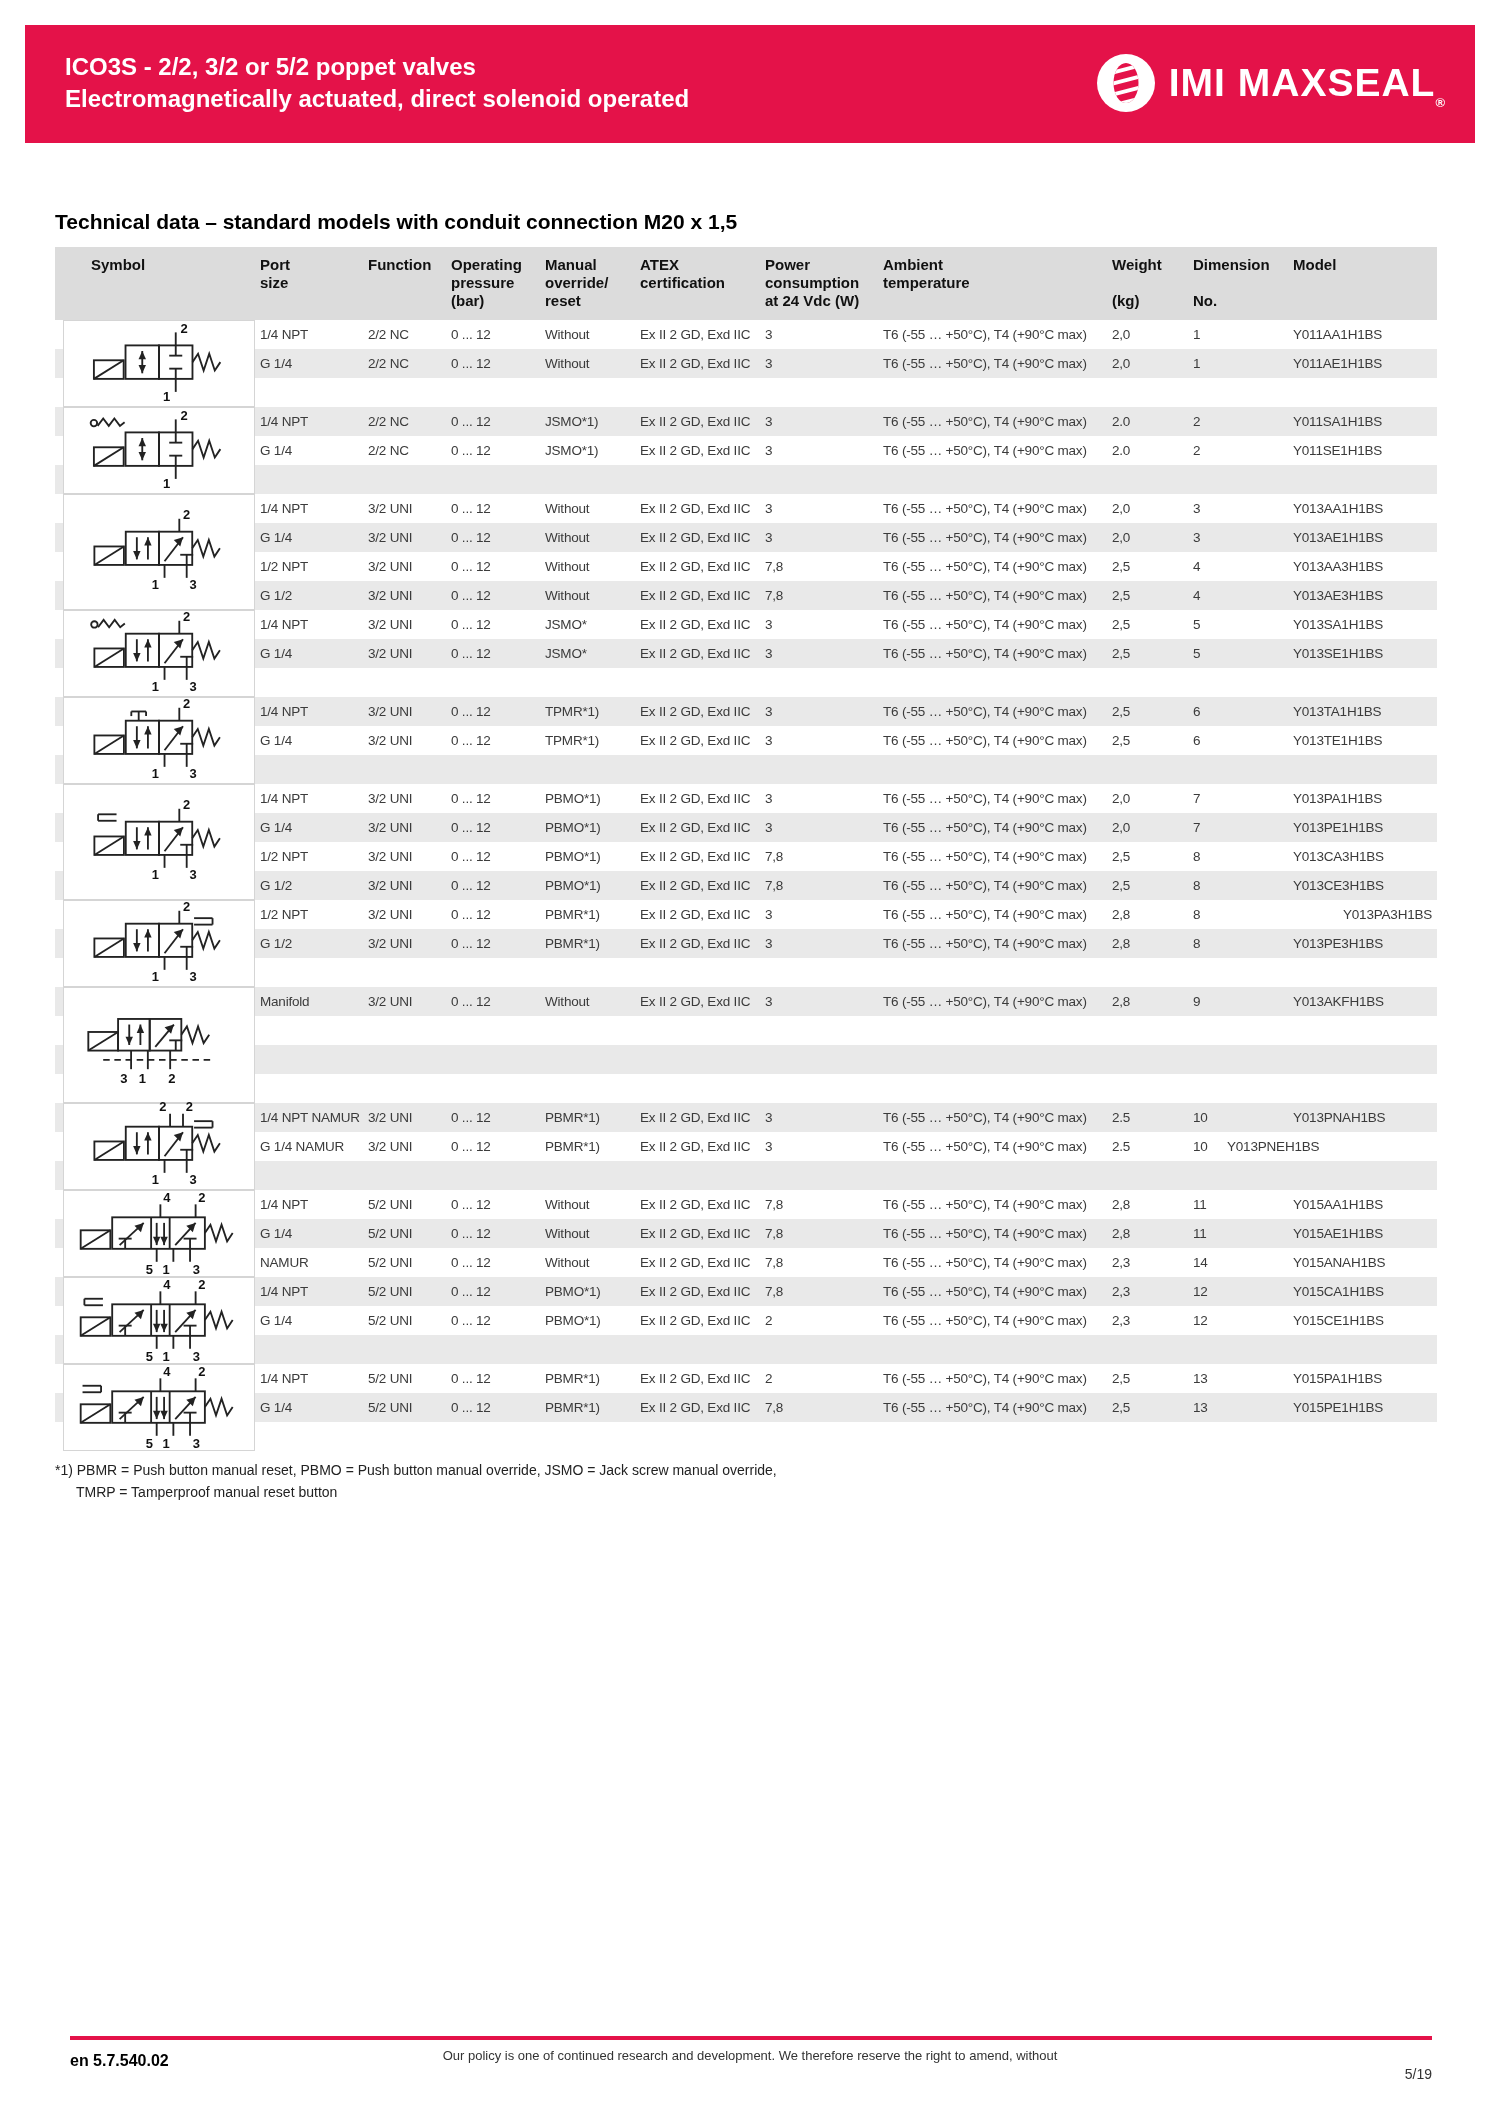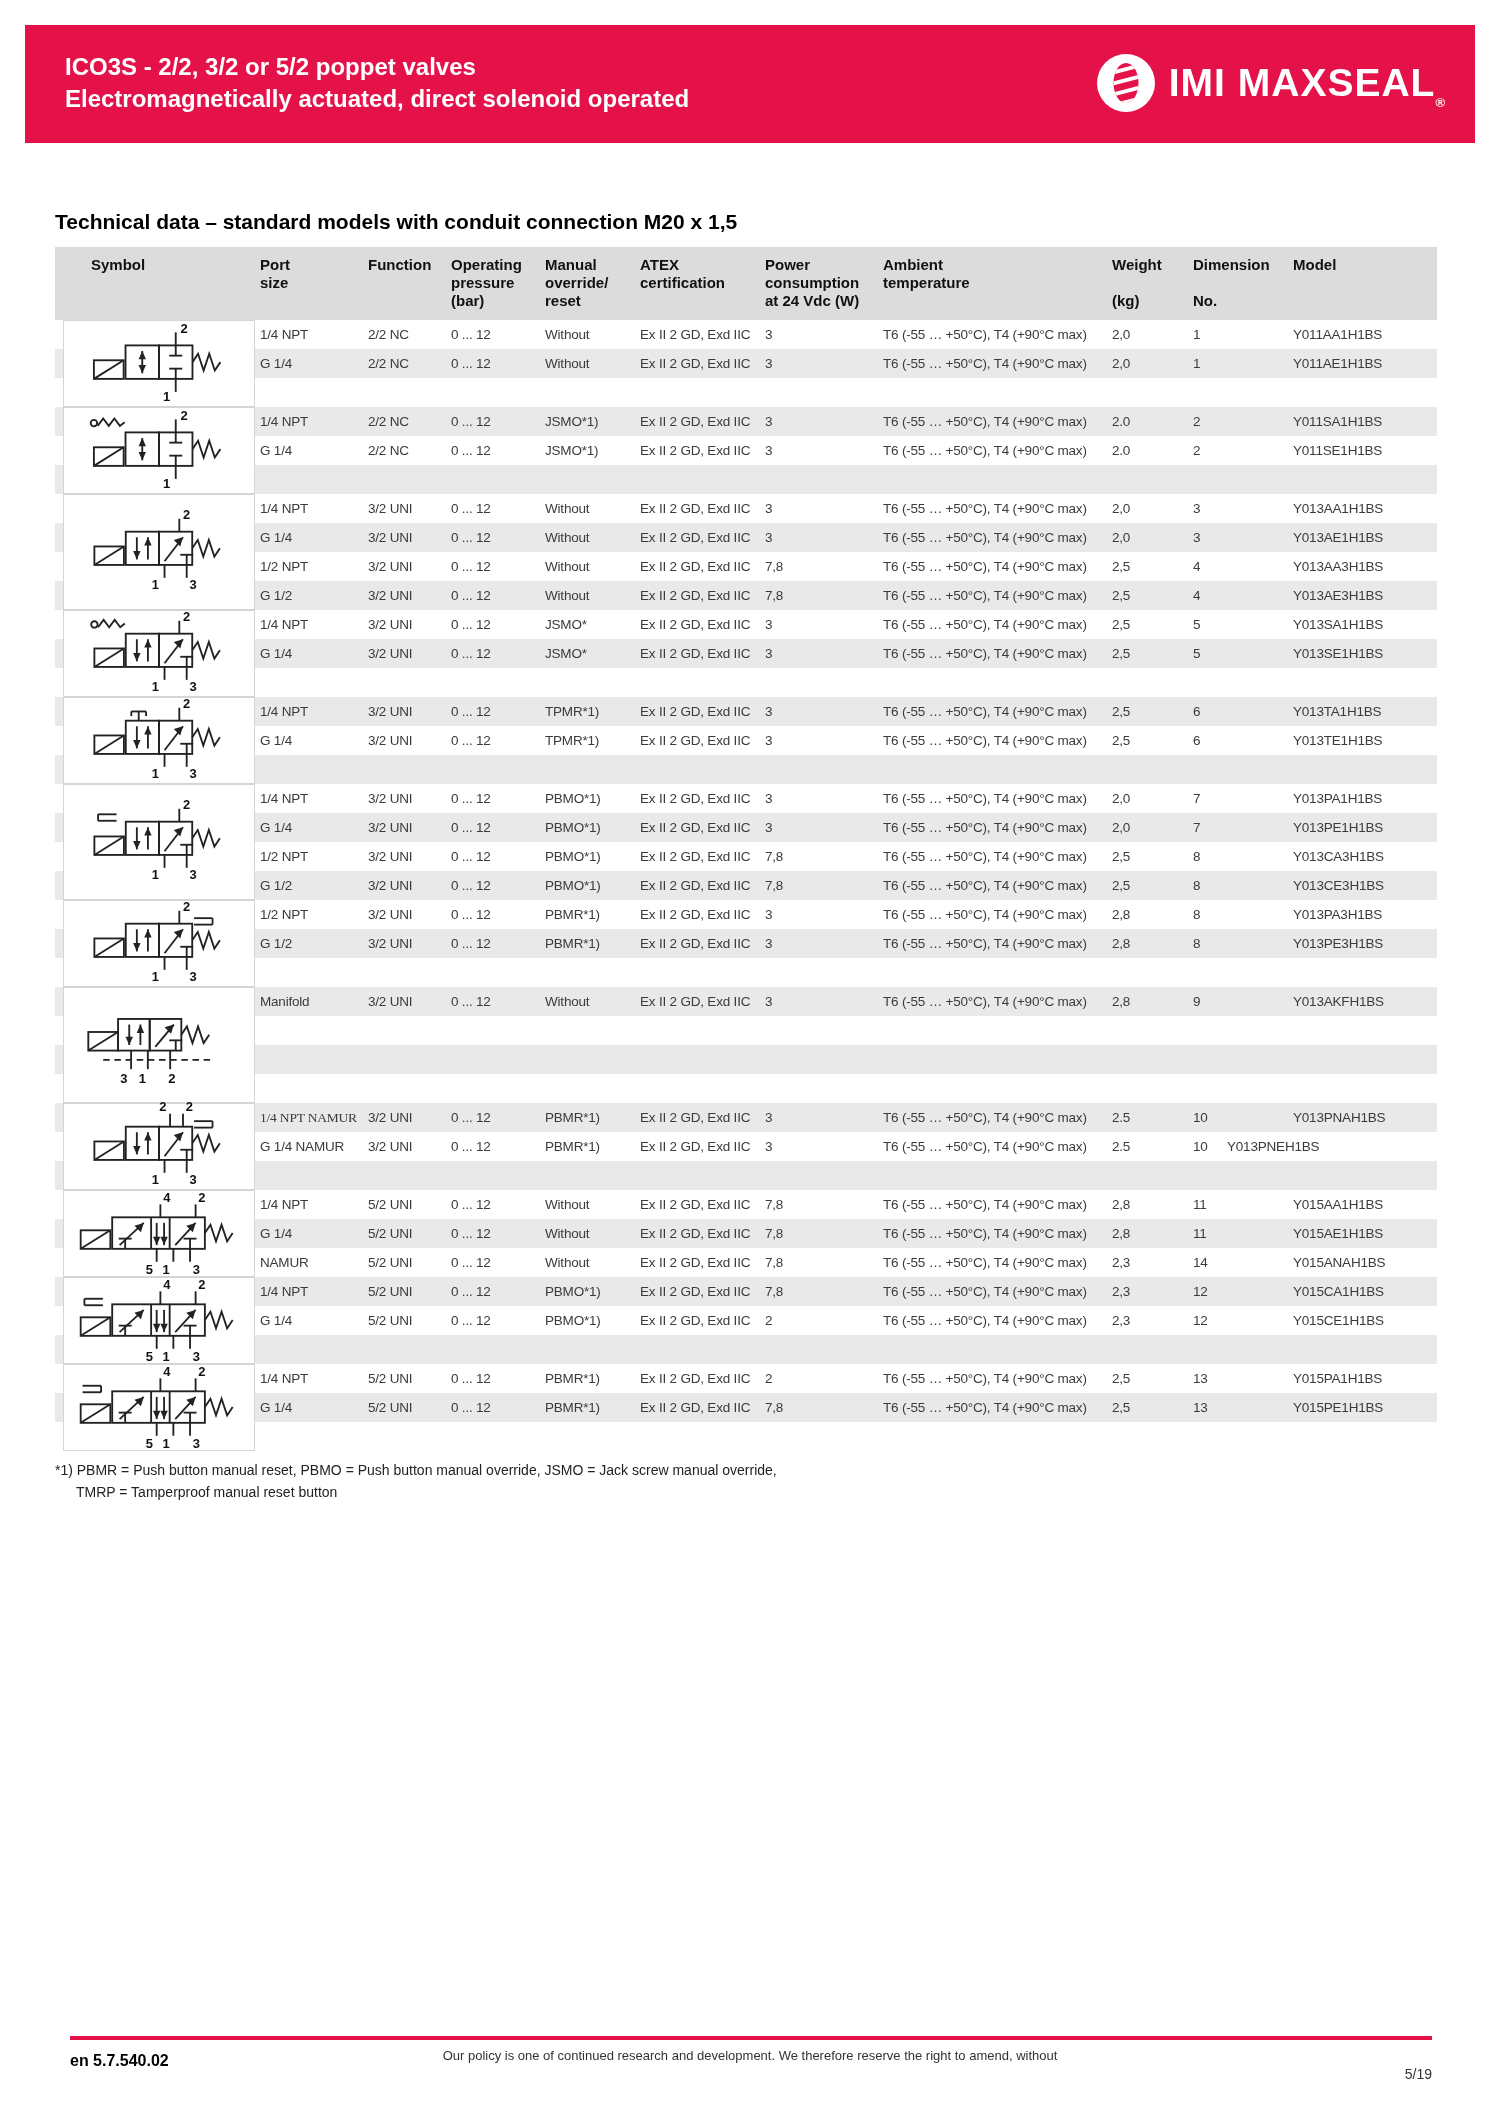--- a/index.html
+++ b/index.html
@@ -305,21 +305,21 @@
         <div class="band" style="top: 580px;">
           <span class="cell" style="left: 205px;">1/2 NPT</span>
           <span class="cell" style="left: 313px;">3/2 UNI</span>
           <span class="cell" style="left: 396px;">0 ... 12</span>
           <span class="cell" style="left: 490px;">PBMR*1)</span>
           <span class="cell" style="left: 585px;">Ex II 2 GD, Exd IIC</span>
           <span class="cell" style="left: 710px;">3</span>
           <span class="cell" style="left: 828px;">T6 (-55 … +50°C), T4 (+90°C max)</span>
           <span class="cell" style="left: 1057px;">2,8</span>
           <span class="cell" style="left: 1138px;">8</span>
-          <span class="cell" style="left: 1238px;">Y013PA3H1BS</span>
+          <span class="cell" style="left: 1288px;">Y013PA3H1BS</span>
         </div>
         <div class="band gray" style="top: 609px;">
           <span class="cell" style="left: 205px;">G 1/2</span>
           <span class="cell" style="left: 313px;">3/2 UNI</span>
           <span class="cell" style="left: 396px;">0 ... 12</span>
           <span class="cell" style="left: 490px;">PBMR*1)</span>
           <span class="cell" style="left: 585px;">Ex II 2 GD, Exd IIC</span>
           <span class="cell" style="left: 710px;">3</span>
           <span class="cell" style="left: 828px;">T6 (-55 … +50°C), T4 (+90°C max)</span>
           <span class="cell" style="left: 1057px;">2,8</span>
@@ -336,21 +336,21 @@
           <span class="cell" style="left: 710px;">3</span>
           <span class="cell" style="left: 828px;">T6 (-55 … +50°C), T4 (+90°C max)</span>
           <span class="cell" style="left: 1057px;">2,8</span>
           <span class="cell" style="left: 1138px;">9</span>
           <span class="cell" style="left: 1238px;">Y013AKFH1BS</span>
         </div>
         <div class="band" style="top: 696px;"></div>
         <div class="band gray" style="top: 725px;"></div>
         <div class="band" style="top: 754px;"></div>
         <div class="band gray" style="top: 783px;">
-          <span class="cell" style="left: 205px; font-family: Liberation Serif, serif;">1/4 NPT NAMUR</span>
+          <span class="cell" style="left: 205px;">1/4 NPT NAMUR</span>
           <span class="cell" style="left: 313px;">3/2 UNI</span>
           <span class="cell" style="left: 396px;">0 ... 12</span>
           <span class="cell" style="left: 490px;">PBMR*1)</span>
           <span class="cell" style="left: 585px;">Ex II 2 GD, Exd IIC</span>
           <span class="cell" style="left: 710px;">3</span>
           <span class="cell" style="left: 828px;">T6 (-55 … +50°C), T4 (+90°C max)</span>
           <span class="cell" style="left: 1057px;">2.5</span>
           <span class="cell" style="left: 1138px;">10</span>
           <span class="cell" style="left: 1238px;">Y013PNAH1BS</span>
         </div>

